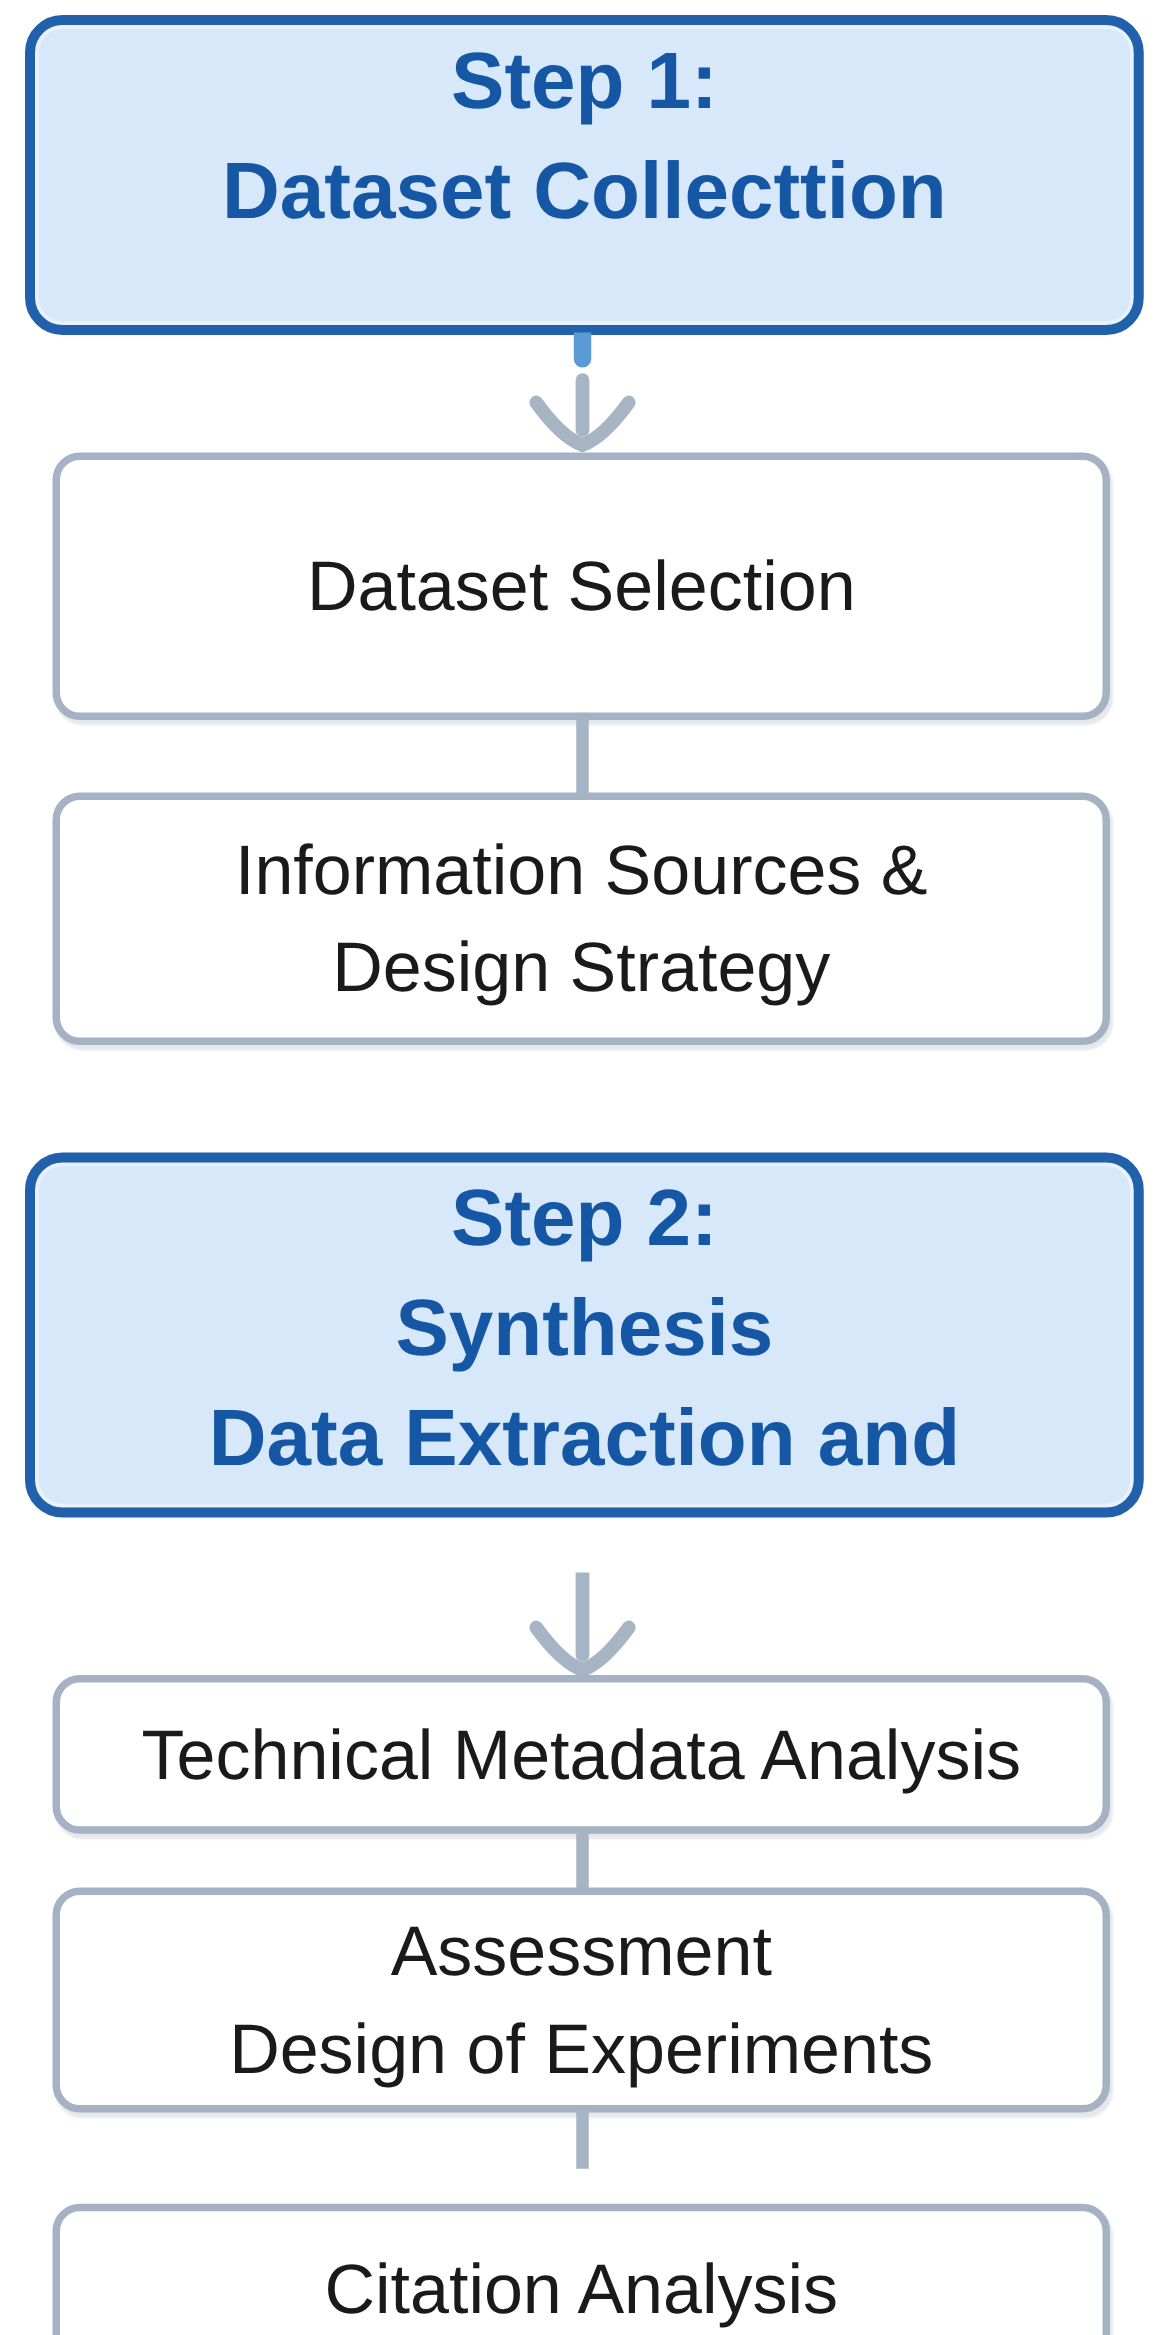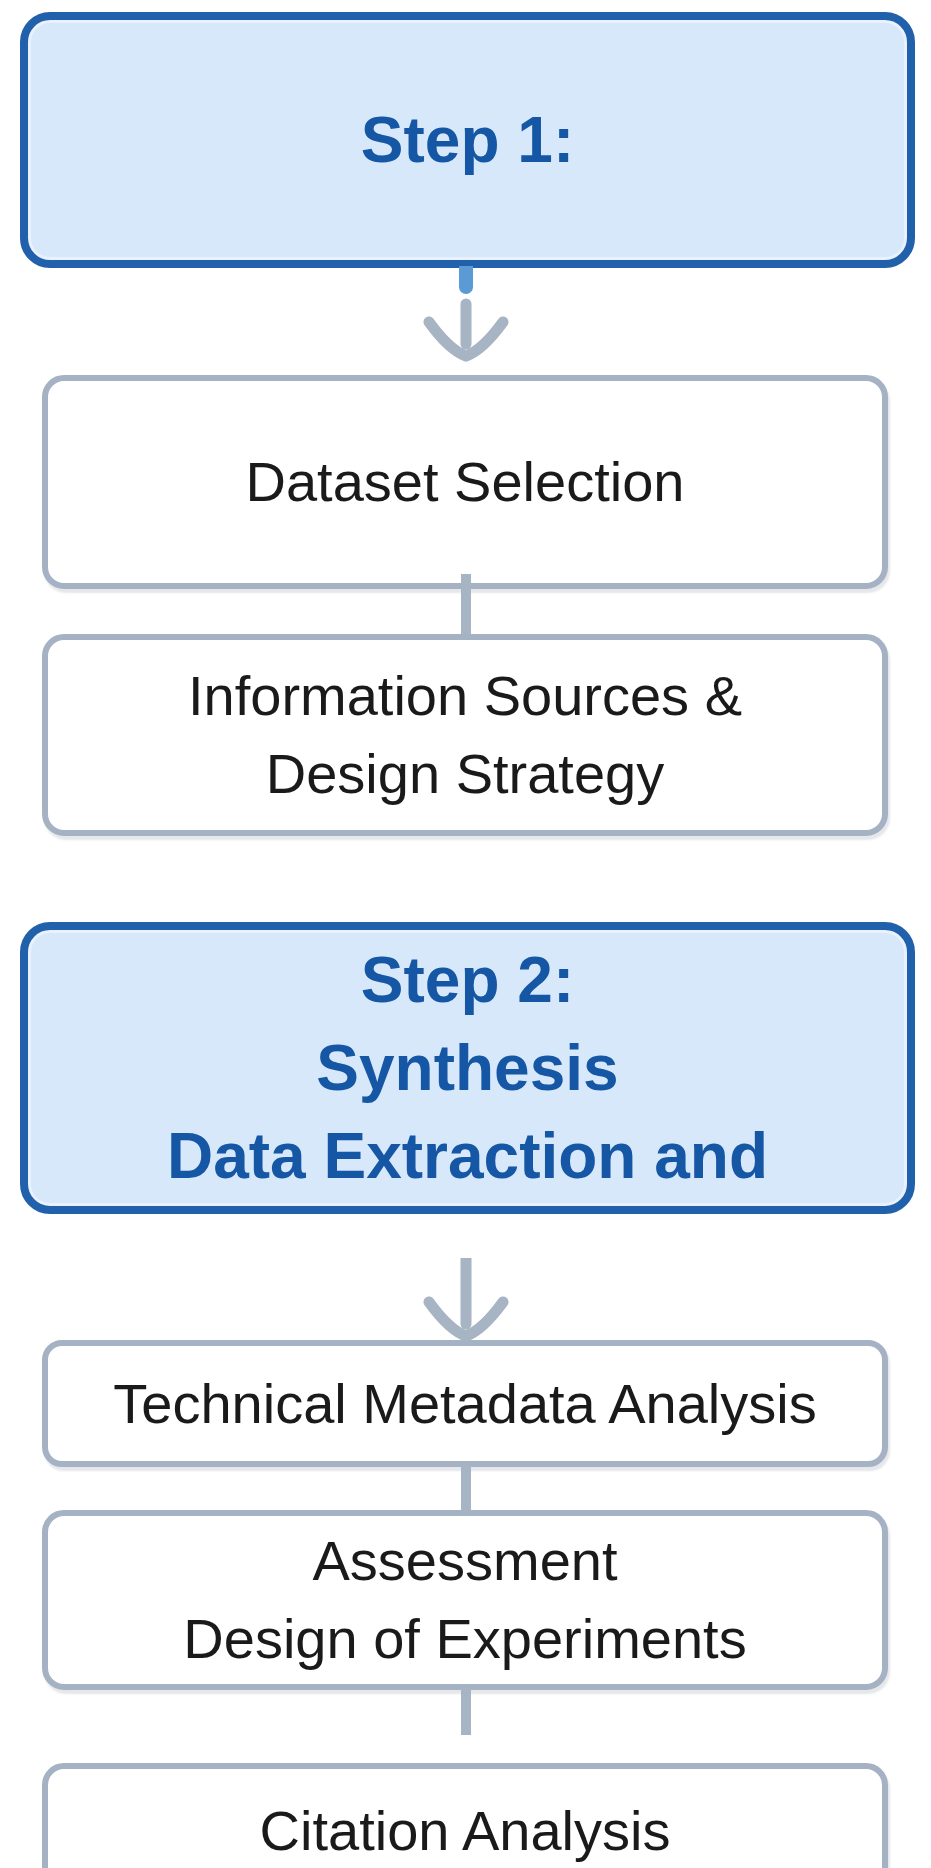--- a/index.html
+++ b/index.html
@@ -20,21 +20,20 @@
   .step-box {
     position: absolute;
     left: 20px;
     width: 895px;
     box-sizing: border-box;
     background: var(--step-fill, #d7e8fa);
     border: 8px solid var(--step-border, #2160ab);
     border-radius: 30px;
     box-shadow: inset 0 0 0 3px rgba(255,255,255,0.45);
     display: flex;
-    align-items: center;
     justify-content: center;
     text-align: center;
     color: var(--step-text, #1557a5);
     font-weight: bold;
     font-size: 64px;
     line-height: 88px;
   }
   #step1-box { top: 12px;  height: 256px; }
   #step2-box { top: 922px; height: 292px; }
 
@@ -50,23 +49,23 @@
     box-shadow: inset 0 0 0 2px rgba(255,255,255,0.8),
                 2px 4px 2px rgba(150,160,175,0.25);
     display: flex;
     align-items: center;
     justify-content: center;
     text-align: center;
     color: var(--box-text, #1a1a1a);
     font-size: 56px;
     line-height: 78px;
   }
-  #box-dataset-selection   { top: 375px;  height: 214px; }
+  #box-dataset-selection   { top: 362px;  height: 214px; }
   #box-information-sources { top: 634px;  height: 202px; text-align: center; }
-  #box-technical-metadata  { top: 1340px; height: 127px; border-radius: 20px; }
+  #box-technical-metadata  { top: 1340px; height: 127px; }
   #box-doe-assessment      { top: 1510px; height: 180px; }
   #box-citation-analysis   { top: 1763px; height: 136px; }
 
   .line { display: block; white-space: nowrap; }
 
   
   .stub {
     position: absolute;
     left: 459px;
     top: 266px;
@@ -97,20 +96,21 @@
   }
 </style>
 </head>
 <body>
 
 <div class="canvas">
 
   <div class="step-box" id="step1-box">
     <div class="lines">
       <span class="line">Step 1:</span>
+      <span class="line">Dataset Collecttion</span>
     </div>
   </div>
 
   <div class="stub"></div>
 
   <div class="arrow" id="arrow-1">
     <svg width="92" height="64" viewBox="0 0 92 64">
       <line x1="46" y1="6" x2="46" y2="46"></line>
       <path d="M9,24 C22,42 35,54 46,58 C57,54 70,42 83,24"></path>
     </svg>

